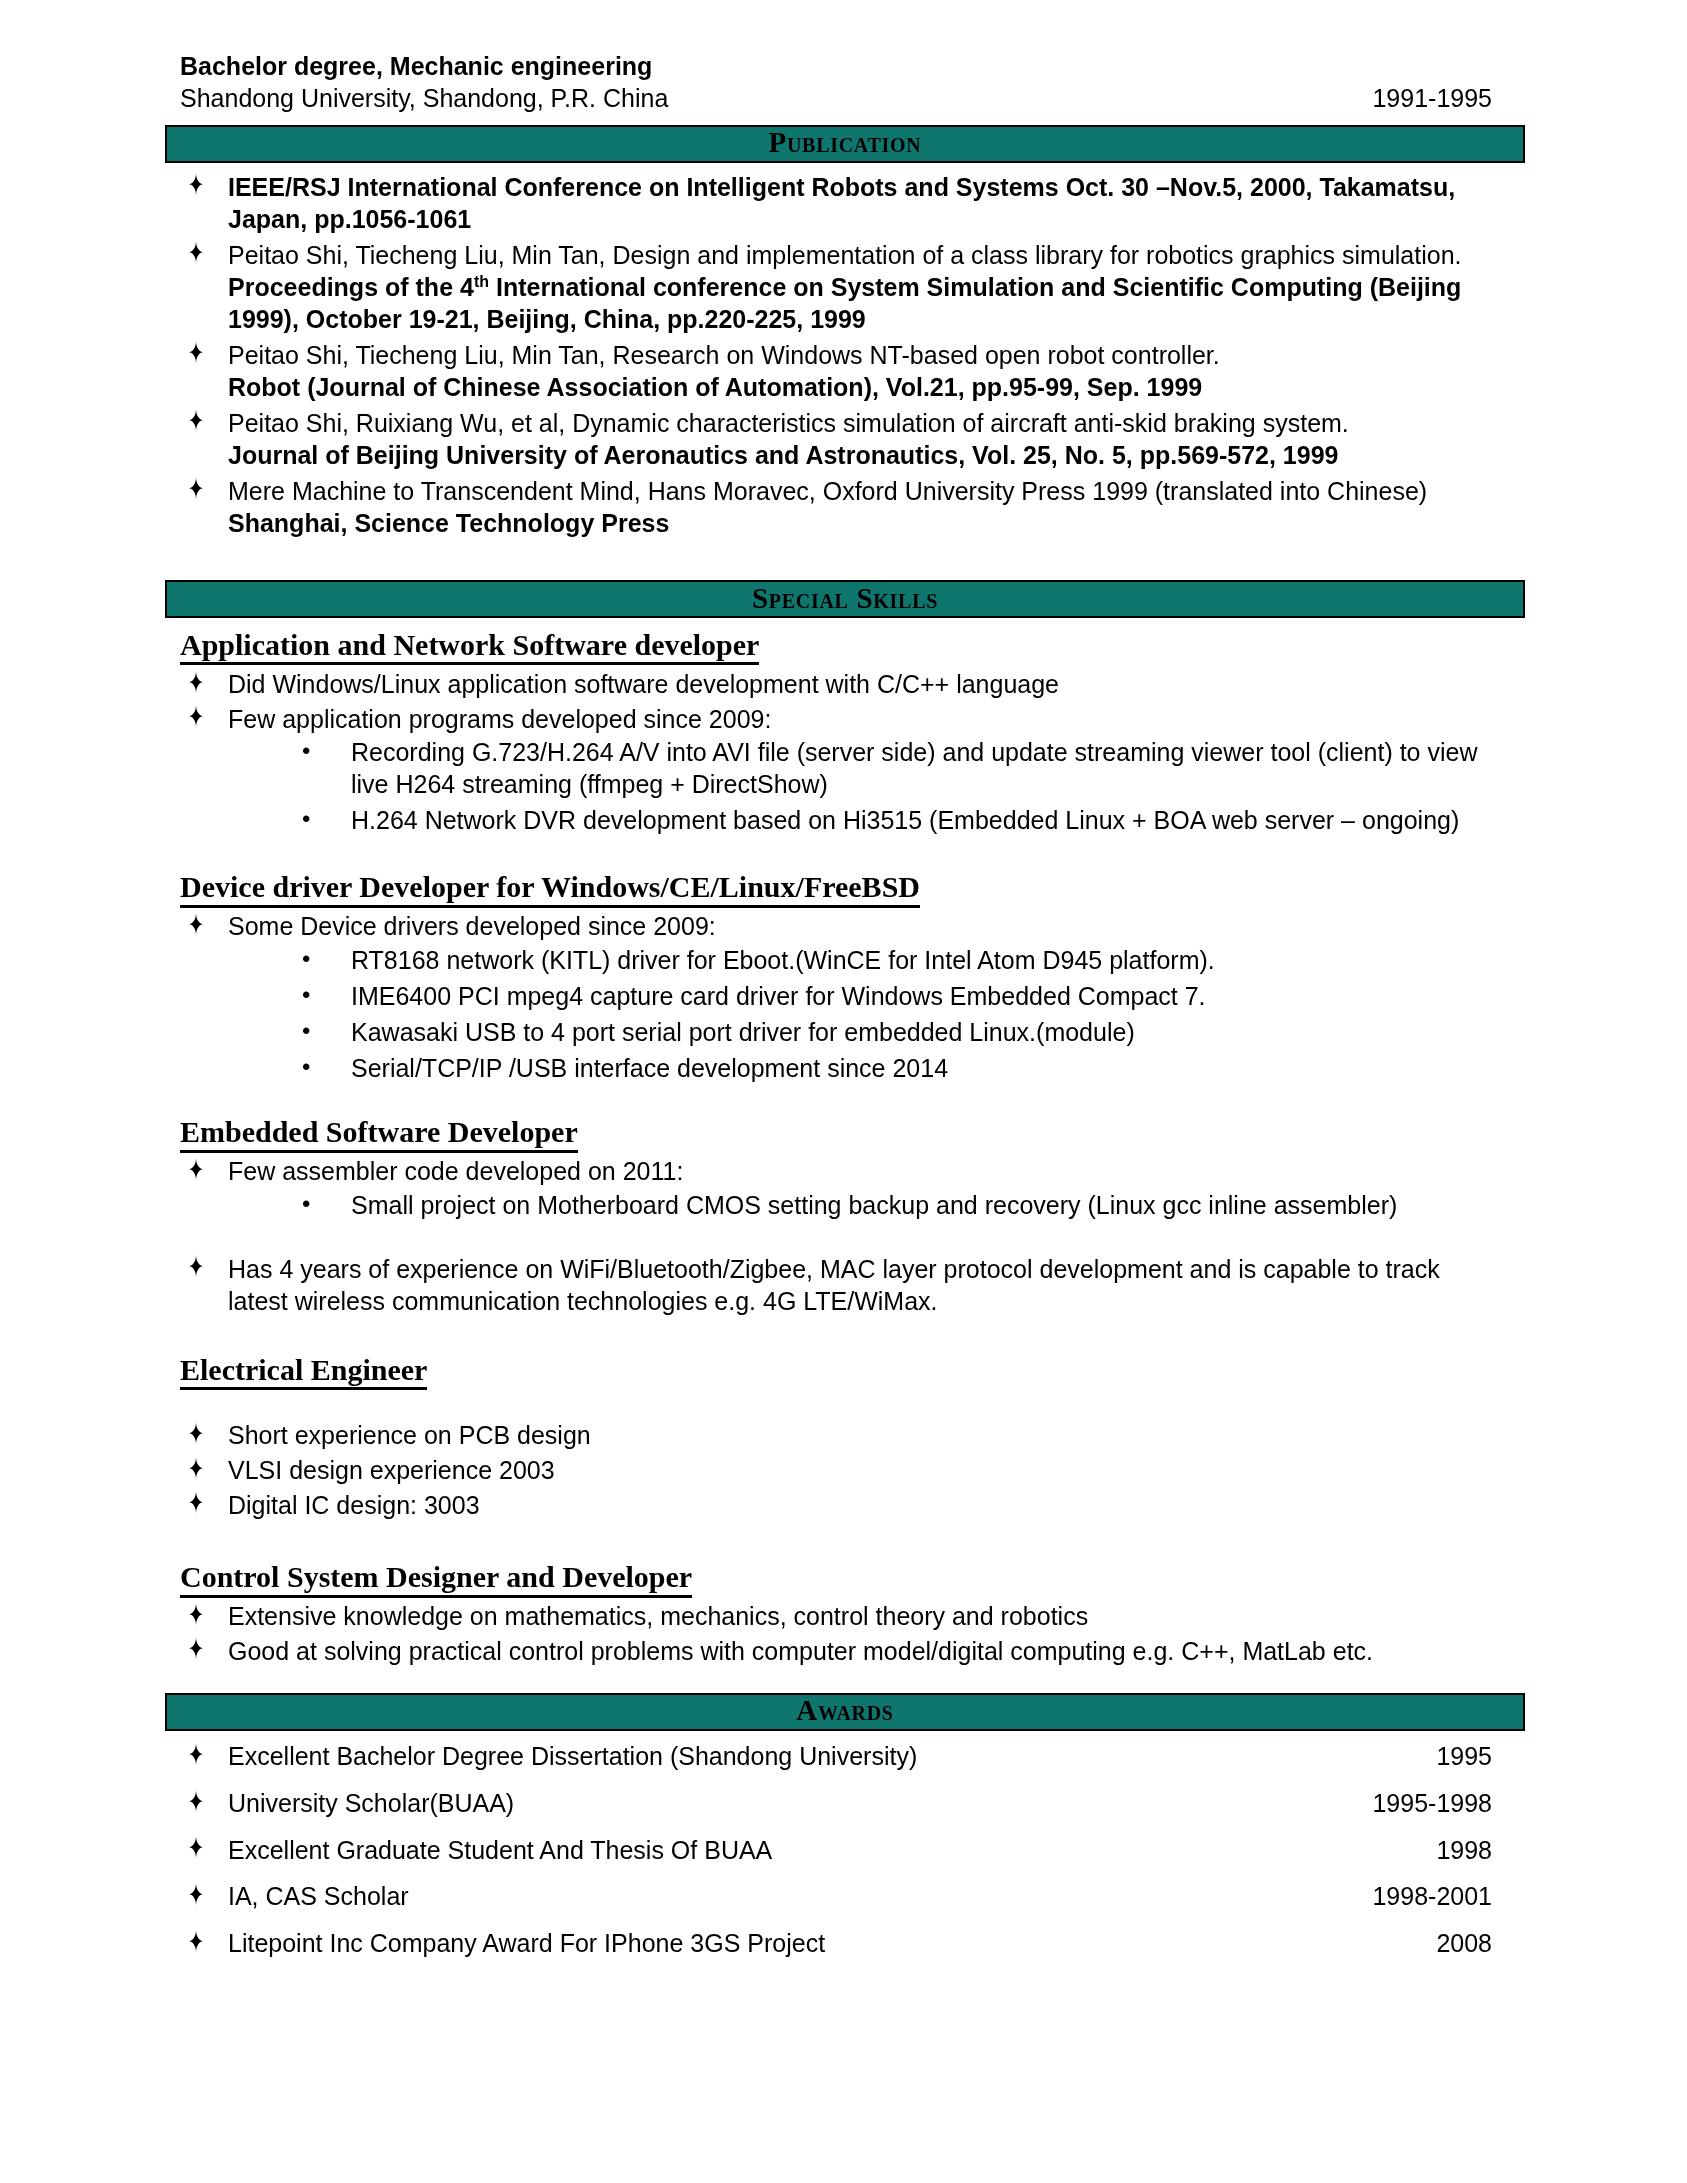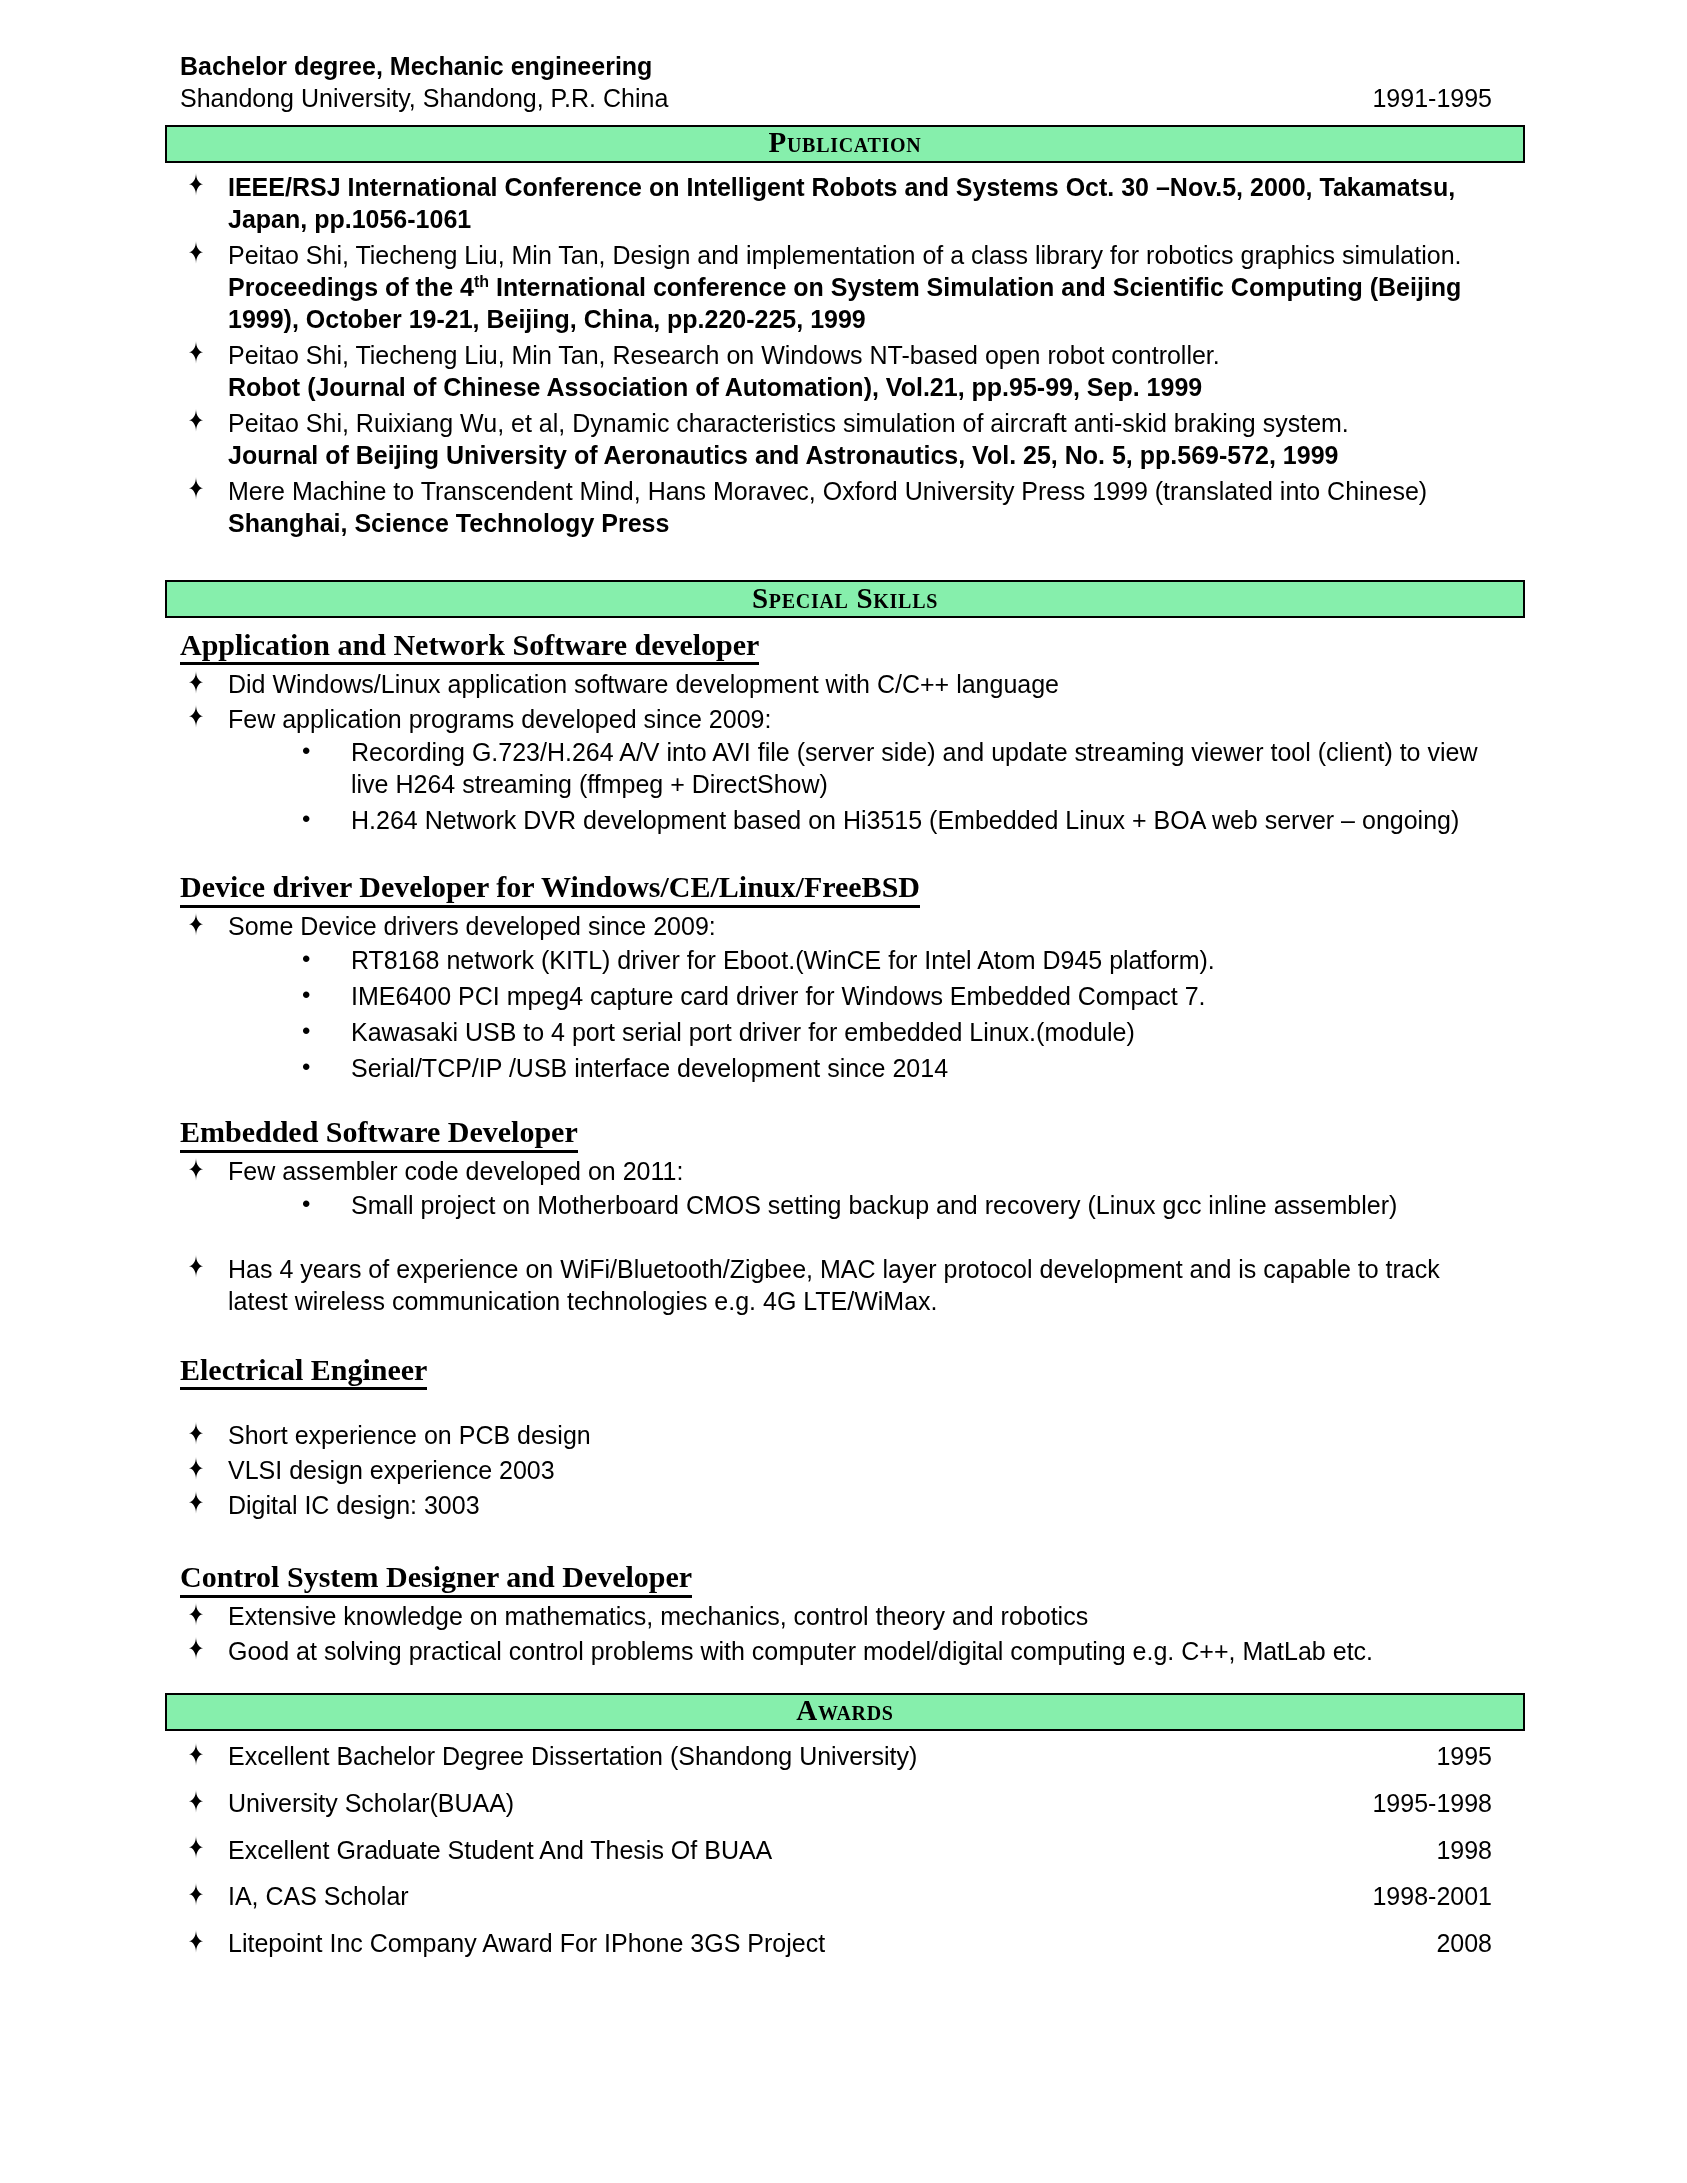--- a/index.html
+++ b/index.html
@@ -28,21 +28,21 @@
     display: flex;
     justify-content: space-between;
     align-items: center;
   }
   
   .section-bar {
     box-sizing: border-box;
     margin-left: -15px;
     margin-right: -33px;
     height: 38px;
-    background: #86efac;
+    background: #0f766e;
     border: 2.6px solid #000000;
     display: flex;
     align-items: center;
     justify-content: center;
   }
   .section-bar-title {
     font-family: "Liberation Serif", serif;
     font-variant: small-caps;
     font-weight: bold;
     font-size: 29px;

